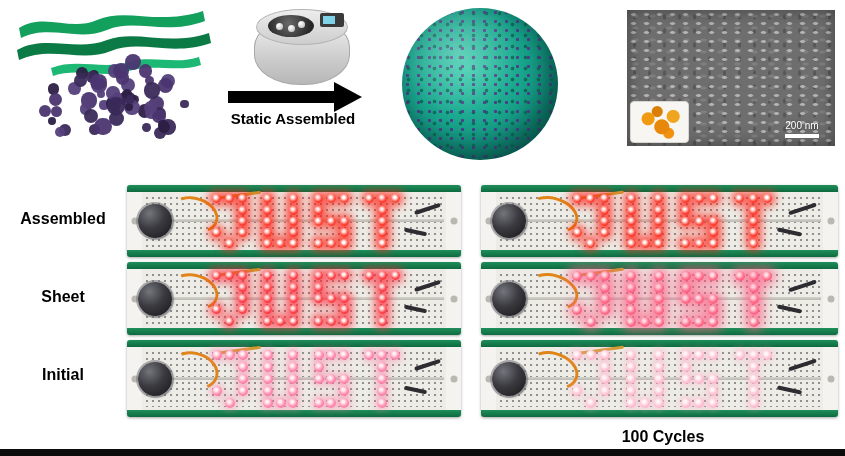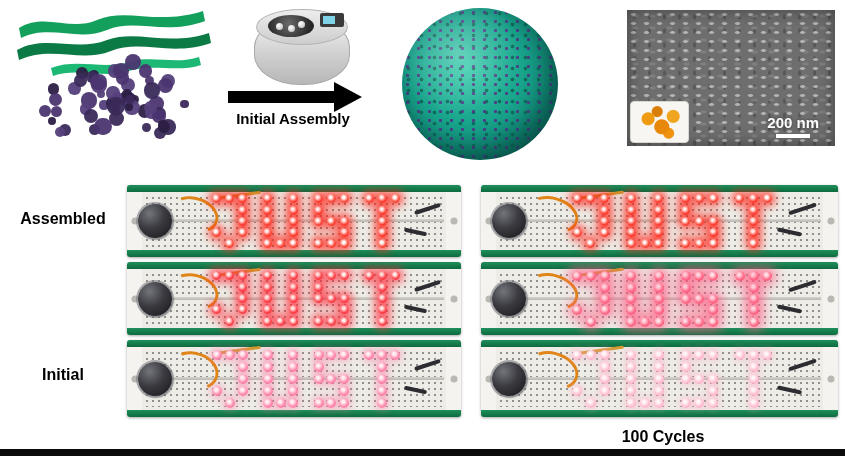--- a/index.html
+++ b/index.html
@@ -47,21 +47,21 @@
     box-shadow:inset 0 0 18px rgba(0,0,0,.4);}
   .seminset{position:absolute;left:3px;bottom:3px;width:57px;height:40px;border-radius:4px;
     background-color:#f7f6f2;border:1px solid #d8d6d0;
     background-image:
       radial-gradient(circle at 30% 42%, #f09a10 6px, transparent 7px),
       radial-gradient(circle at 54% 62%, #e8880a 7px, transparent 8px),
       radial-gradient(circle at 74% 36%, #f0a51e 6px, transparent 7px),
       radial-gradient(circle at 46% 24%, #d97f08 5px, transparent 6px),
       radial-gradient(circle at 66% 78%, #f0920f 5px, transparent 6px);}
   .semscale{position:absolute;right:16px;bottom:8px;text-align:center;color:#fff;
-            font-weight:bold;font-size:15px;text-shadow:0 0 3px rgba(0,0,0,.6);}
+            font-weight:normal;font-size:10px;text-shadow:0 0 3px rgba(0,0,0,.6);}
   .sembar{height:4px;width:34px;background:#fff;margin:3px auto 0;}
 
   
   .rowlab{position:absolute;left:4px;width:118px;text-align:center;font-size:16px;font-weight:bold;}
   .collab{position:absolute;top:428px;text-align:center;font-size:16px;font-weight:bold;}
 
   .board{position:absolute;border-radius:3px;overflow:hidden;background:#d9d8d2;
          box-shadow:0 1px 3px rgba(0,0,0,.35);}
   .strip{position:absolute;left:0;right:0;height:7px;background:linear-gradient(180deg,#1f8f5b,#0d6a3f);}
   .strip.top{top:0}.strip.bottom{bottom:0}
@@ -168,33 +168,34 @@
       <div class="bm-ball" style="left:20px;top:10px"></div>
       <div class="bm-ball" style="left:30px;top:6px"></div>
     </div>
     <div class="bm-panel">
       <div class="bm-screen"></div>
     </div>
   </div>
 
   <div class="arrow-shaft"></div>
   <div class="arrow-head"></div>
-  <div class="arrow-label">Initial Assembly</div>
+  <div class="arrow-label">Static Assembled</div>
 
   <div class="sphere"></div>
 
   <div class="sem">
     <div class="seminset"></div>
     <div class="semscale">
       <span>200 nm</span>
       <div class="sembar"></div>
     </div>
   </div>
 
   <div class="rowlab" style="top:210px">Assembled</div>
+  <div class="rowlab" style="top:288px">Sheet</div>
   <div class="rowlab" style="top:366px">Initial</div>
 
   <div id="boards">
       <div class="board" style="left: 127px; top: 185px; width: 334px; height: 72px;">
         <div class="strip top"></div>
         <div class="strip bottom"></div>
         <div class="face">
           <div class="holes"></div>
           <div class="groove"></div>
           <div class="tab left">

